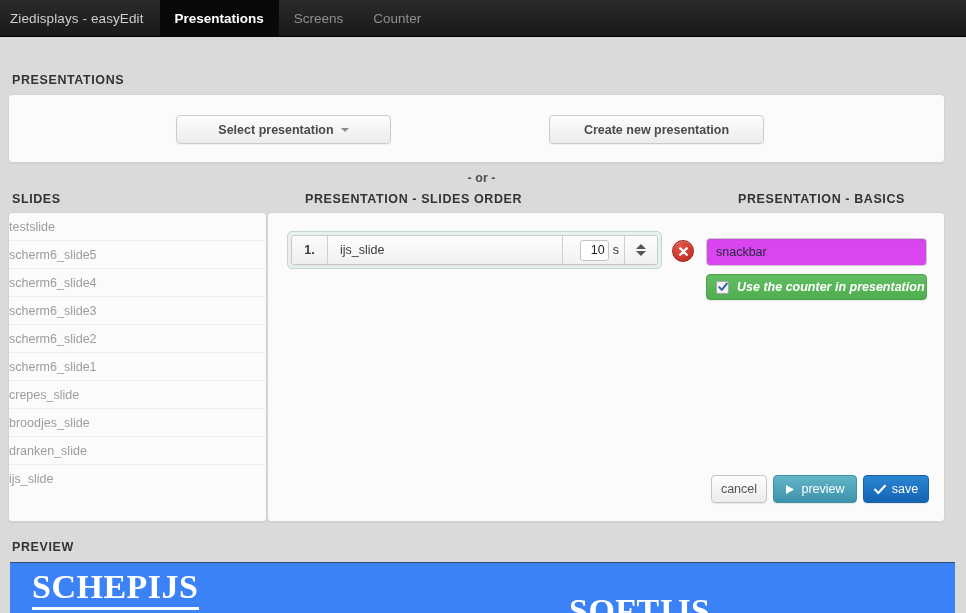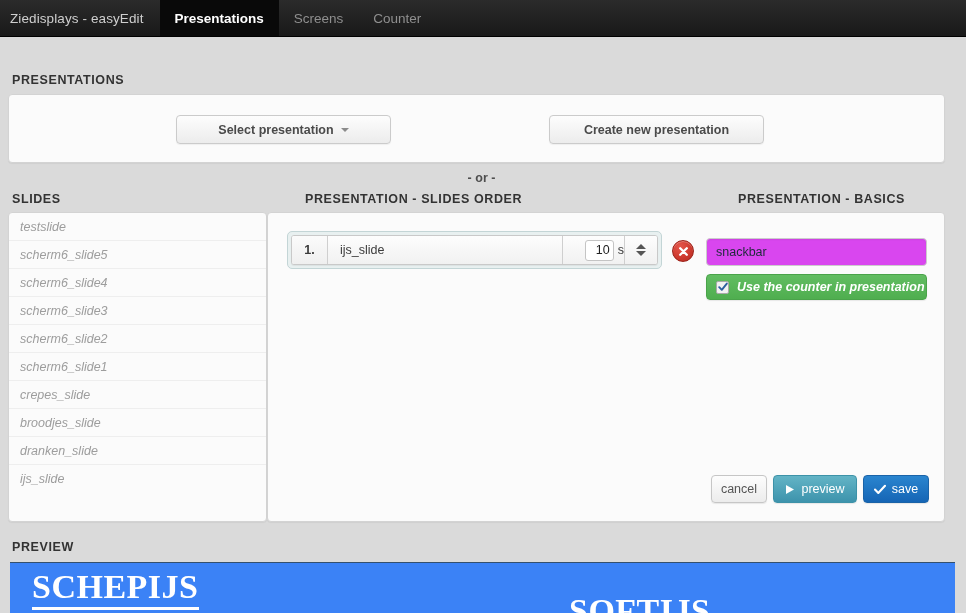--- a/index.html
+++ b/index.html
@@ -99,29 +99,27 @@
     display: flex; align-items: center; justify-content: center;
     cursor: pointer;
     box-shadow: 0 1px 1px rgba(0,0,0,0.05);
   }
 
   
   #slides-panel { left: 8px; top: 212px; width: 259px; height: 310px; padding: 0; overflow: hidden; }
   .slide-item {
     height: 28px;
     line-height: 28px;
-    padding-left: 11px;
     font-size: 12.5px;
     color: #9d9d9d;
     border-bottom: 1px solid #eeeeee;
     cursor: pointer;
     white-space: nowrap;
     overflow: hidden;
     text-overflow: ellipsis;
-    font-style: italic;
   }
   .slide-item:last-child { border-bottom: none; }
 
   
   #work-panel { left: 267px; top: 212px; width: 678px; height: 310px; }
 
   
   #slide-order-row {
     position: absolute; left: 19px; top: 18px;
     width: 375px; height: 38px;
@@ -151,21 +149,21 @@
     flex: 1;
     display: flex; align-items: center;
     padding-left: 12px;
     font-size: 12.5px; color: #3b3b3b;
     background-image: linear-gradient(to bottom, #fdfdfd 0%, #f1f1f1 100%);
     border-right: 1px solid #cfcfcf;
   }
   #duration-wrap {
     width: 62px;
     display: flex; align-items: center; justify-content: flex-end;
-    padding-right: 0;
+    padding-right: 5px;
     background-image: linear-gradient(to bottom, #fdfdfd 0%, #f1f1f1 100%);
     border-right: 1px solid #cfcfcf;
   }
   #duration-input {
     width: 29px; height: 21px;
     border: 1px solid #c4c4c4;
     border-radius: 3px;
     background: #ffffff;
     font-family: "Liberation Sans", sans-serif;
     font-size: 12.5px;

